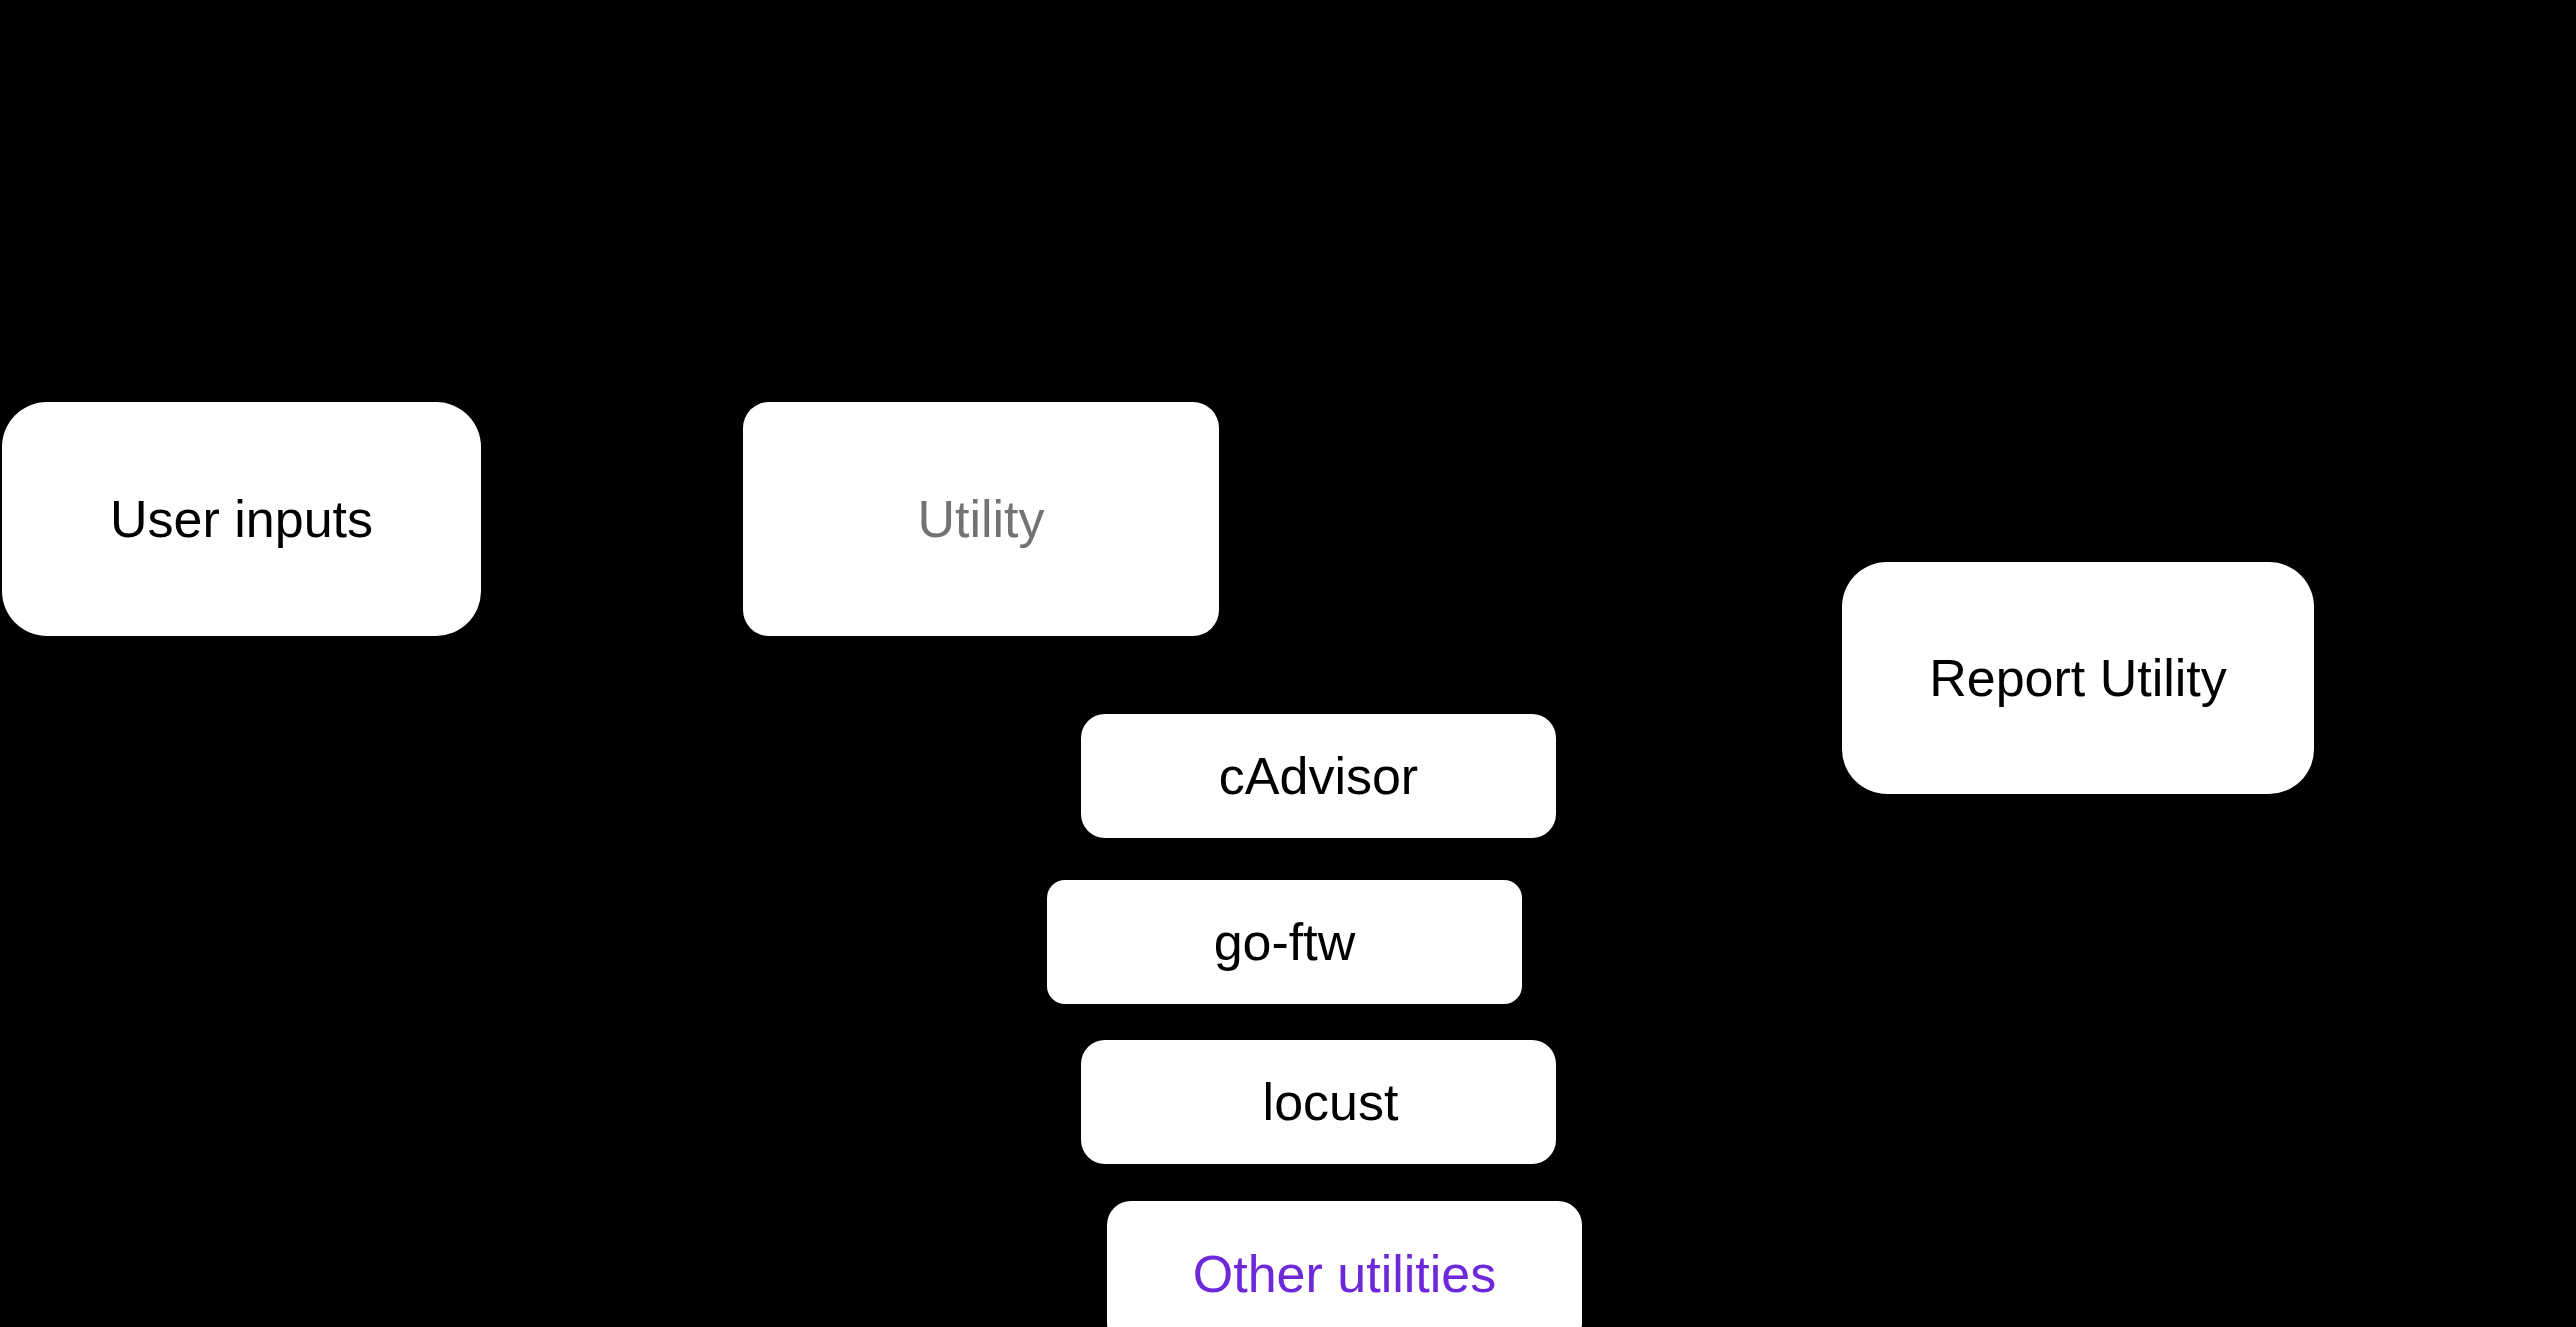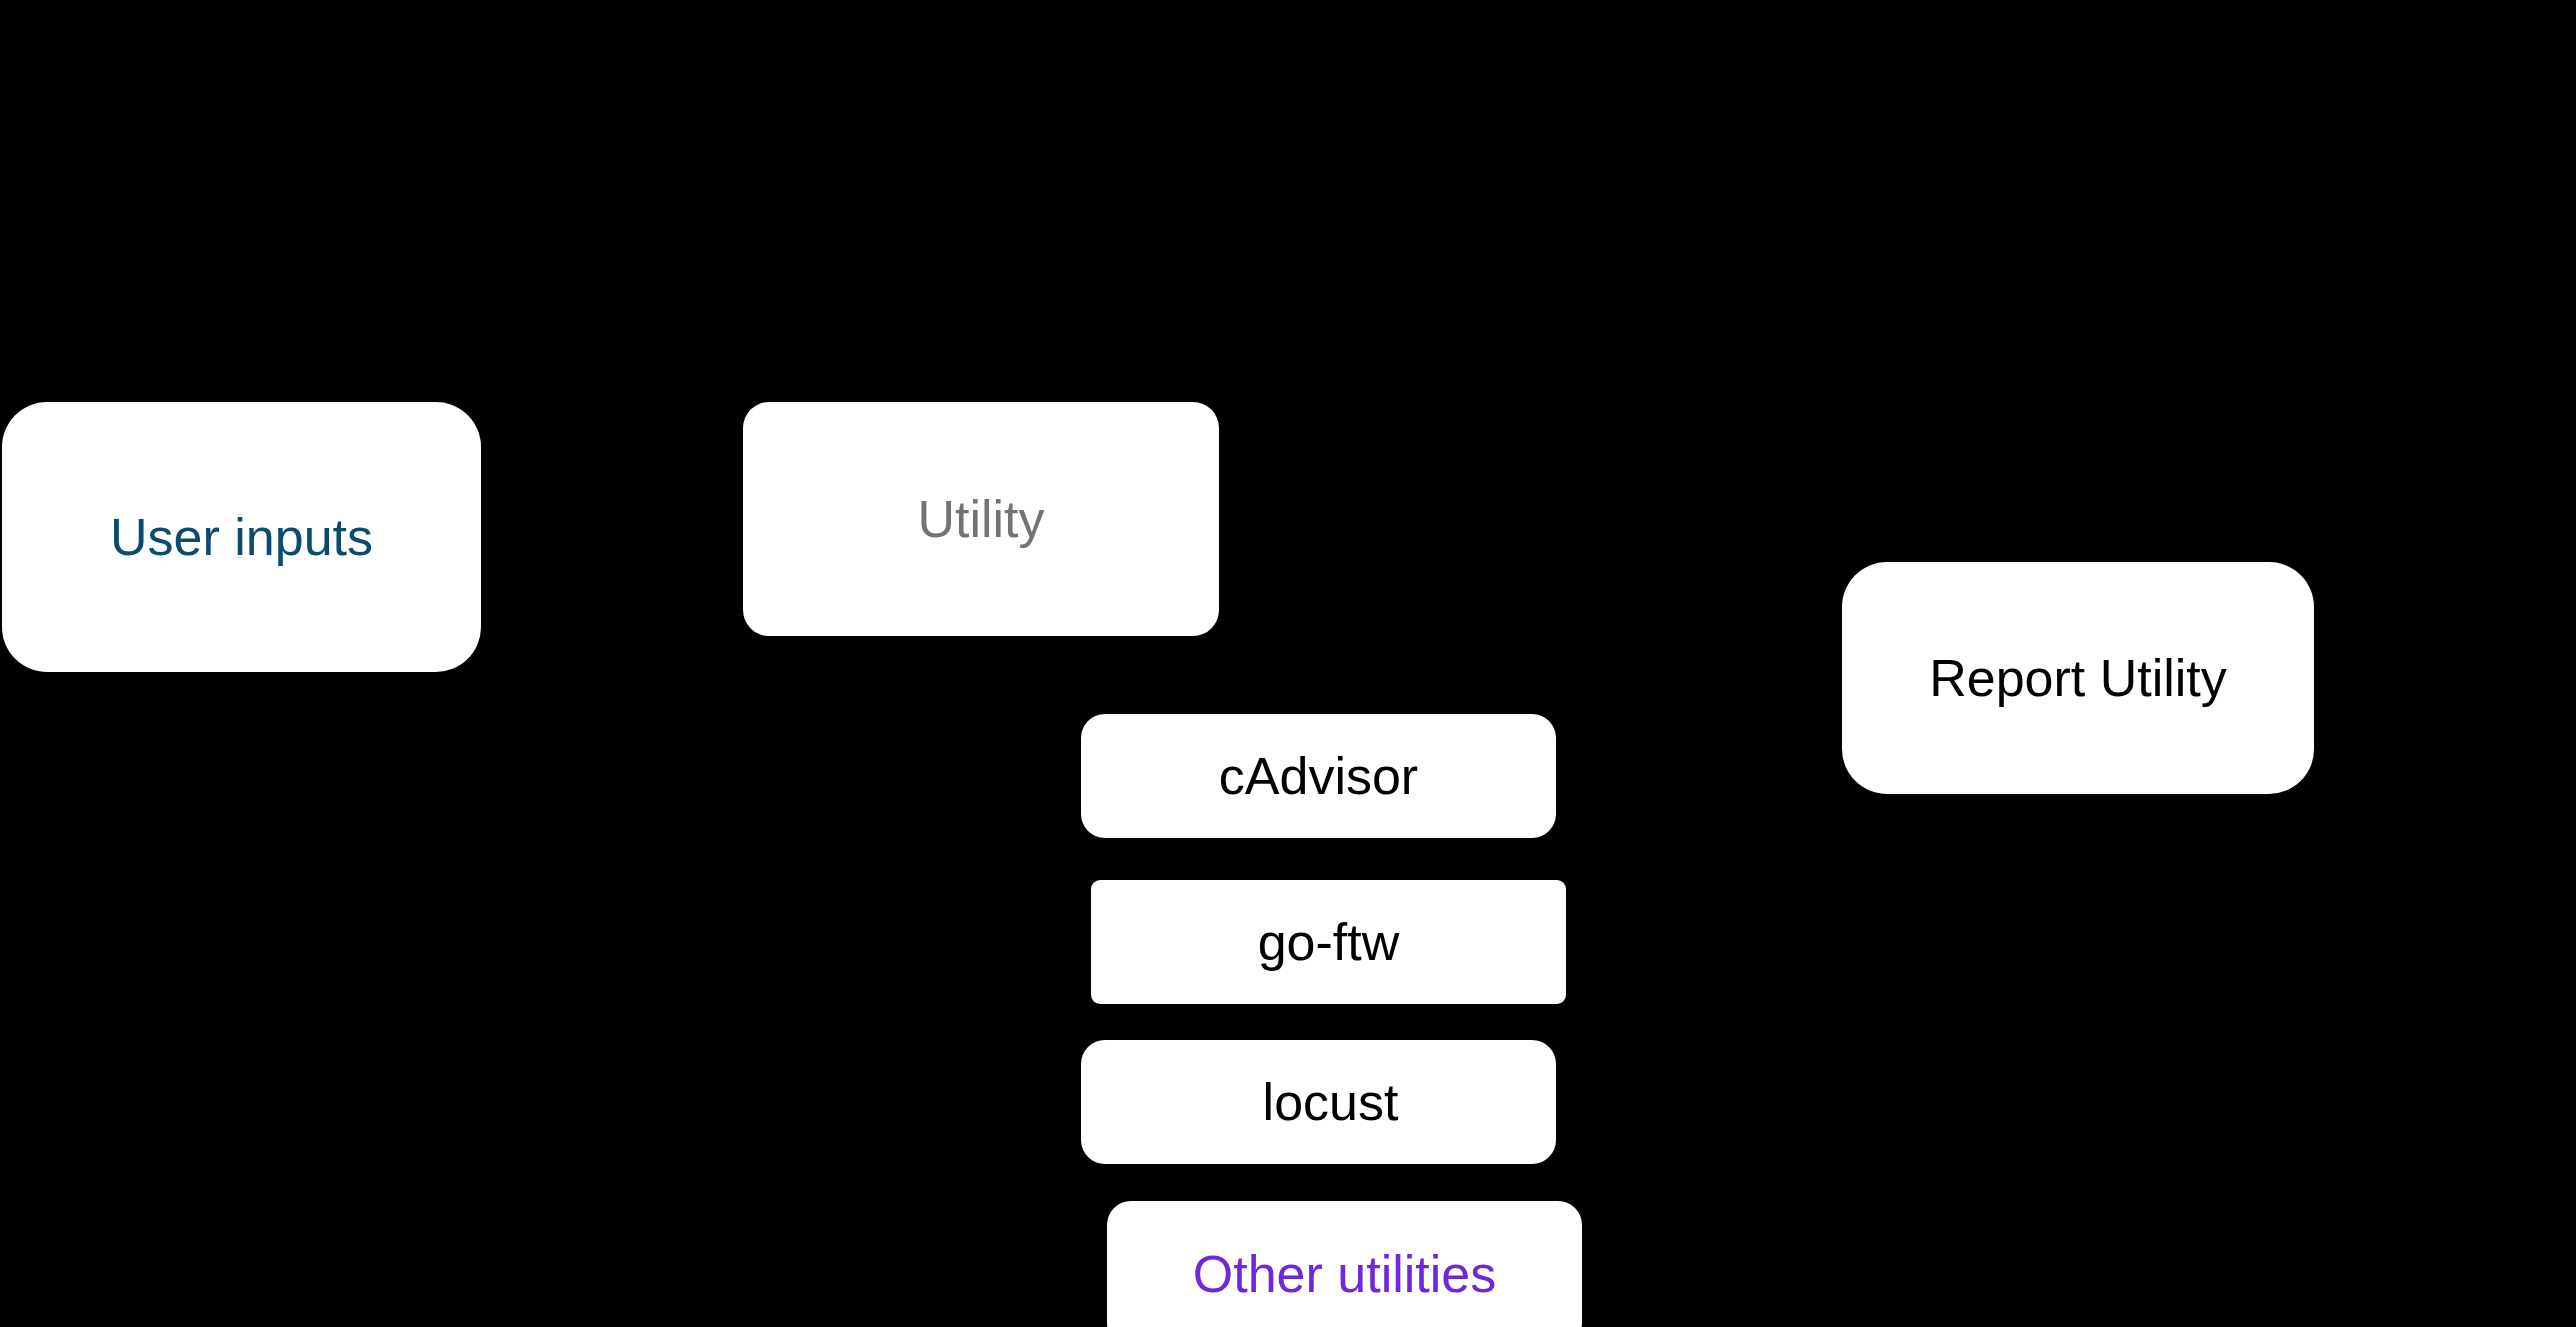--- a/index.html
+++ b/index.html
@@ -25,33 +25,33 @@
   .node .label {
     white-space: nowrap;
     line-height: 1;
     letter-spacing: 0;
   }
 </style>
 </head>
 <body>
 
 <div id="stage" style="width: 2576px; height: 1328px; background: rgb(0, 0, 0);">
-    <div class="node" style="left: 2px; top: 402px; width: 479px; height: 270px; border-radius: 45px; background: rgb(255, 255, 255); color: #0c4a6e; font-size: 52px;">
+    <div class="node" style="left: 2px; top: 402px; width: 479px; height: 234px; border-radius: 45px; background: rgb(255, 255, 255); color: #000000; font-size: 52px;">
       <span class="label">User inputs</span>
     </div>
     <div class="node" style="left: 743px; top: 402px; width: 476px; height: 234px; border-radius: 26px; background: rgb(255, 255, 255); color: #737373; font-size: 52px;">
       <span class="label">Utility</span>
     </div>
     <div class="node" style="left: 1842px; top: 562px; width: 472px; height: 232px; border-radius: 45px; background: rgb(255, 255, 255); color: rgb(0, 0, 0); font-size: 52px;">
       <span class="label">Report Utility</span>
     </div>
     <div class="node" style="left: 1081px; top: 714px; width: 475px; height: 124px; border-radius: 24px; background: rgb(255, 255, 255); color: rgb(0, 0, 0); font-size: 52px;">
       <span class="label">cAdvisor</span>
     </div>
-    <div class="node" style="left: 1091px; top: 880px; width: 475px; height: 124px; border-radius: 9px; background: rgb(255, 255, 255); color: rgb(0, 0, 0); font-size: 52px;">
+    <div class="node" style="left: 1047px; top: 880px; width: 475px; height: 124px; border-radius: 18px; background: rgb(255, 255, 255); color: rgb(0, 0, 0); font-size: 52px;">
       <span class="label">go-ftw</span>
     </div>
     <div class="node" style="left: 1081px; top: 1040px; width: 475px; height: 124px; border-radius: 24px; background: rgb(255, 255, 255); color: rgb(0, 0, 0); font-size: 52px; padding-left: 24px;">
       <span class="label">locust</span>
     </div>
     <div class="node" style="left: 1081px; top: 1201px; width: 475px; height: 146px; border-radius: 24px; background: rgb(255, 255, 255); color: #6d28d9; font-size: 52px; margin-left: 26px;">
       <span class="label">Other utilities</span>
     </div>
   </div>
 

